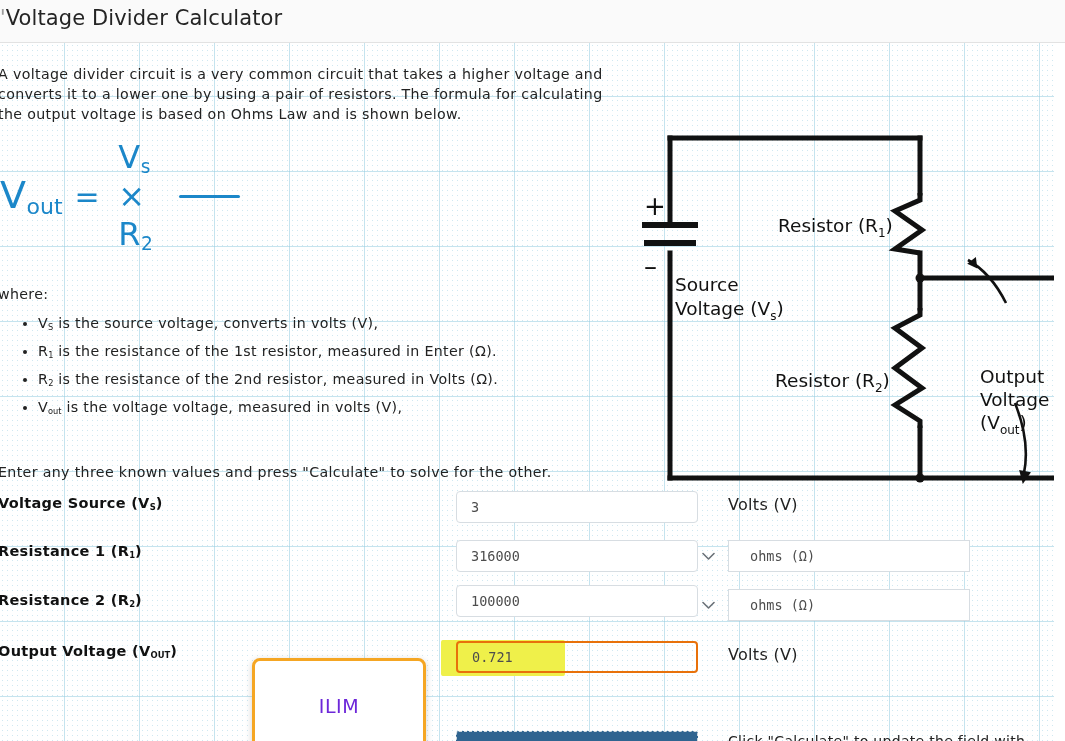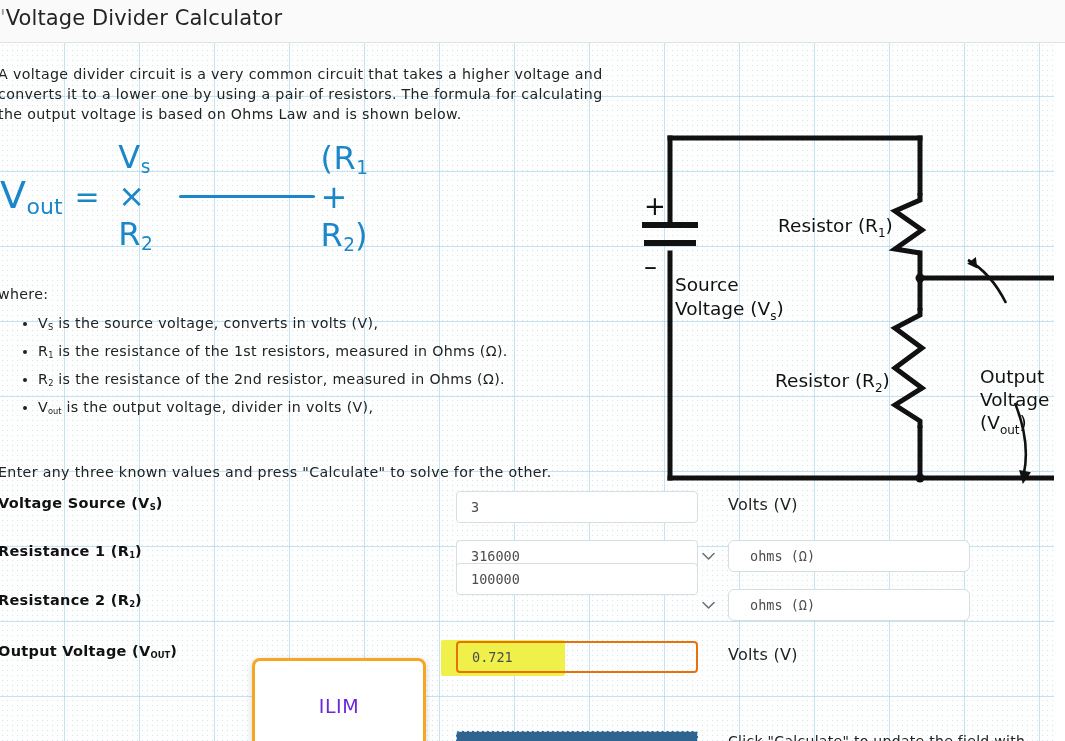--- a/index.html
+++ b/index.html
@@ -122,21 +122,21 @@
   }
   .calc-highlight {
     position:absolute;
     background:#eff04a;
     z-index:2;
     border-radius:2px;
   }
   .unitsel {
     position:absolute;
     width:242px; height:32px;
-    border:1px solid #d7dde2; border-radius:6px;
+    border:1px solid #d7dde2; border-radius:0;
     background:#ffffff;
     font-family:"DejaVu Sans Mono", monospace;
     font-size:13.5px; color:#4d4d4d;
     padding:0 12px 0 21px;
     line-height:30px;
     appearance:none; -webkit-appearance:none;
     outline:none;
   }
   .sel-wrap { position:absolute; }
   .sel-chev {
@@ -193,34 +193,30 @@
   <div id="formula">
     <span class="vout"><span>V</span><sub>out</sub></span>
     <span class="eq">=</span>
     <span class="frac">
       <span class="num">
         <span>V</span><sub>s</sub>
         <span>×</span>
         <span>R</span><sub>2</sub>
       </span>
       <span class="bar"></span>
-      <span class="den">
-        <span>(R</span><sub>1</sub>
-        <span>+ R</span><sub>2</sub><span>)</span>
-      </span>
     </span>
   </div>
 
   <div id="where" class="hand">where:</div>
 
   <ul id="deflist" class="hand">
     <li><span>V</span><sub>S</sub><span> is the source voltage, converts in volts (V),</span></li>
-    <li><span>R</span><sub>1</sub><span> is the resistance of the 1st resistors, measured in Ohms (Ω).</span></li>
-    <li><span>R</span><sub>2</sub><span> is the resistance of the 2nd resistor, measured in Ohms (Ω).</span></li>
-    <li><span>V</span><sub>out</sub><span> is the output voltage, divider in volts (V),</span></li>
+    <li><span>R</span><sub>1</sub><span> is the resistance of the 1st resistor, measured in Enter (Ω).</span></li>
+    <li><span>R</span><sub>2</sub><span> is the resistance of the 2nd resistor, measured in Volts (Ω).</span></li>
+    <li><span>V</span><sub>out</sub><span> is the voltage voltage, measured in volts (V),</span></li>
   </ul>
 
   <svg id="circuit" viewBox="0 0 435 440">
 
     <g stroke="#111" stroke-width="5" fill="none" stroke-linecap="square">
 
       <path d="M40 85 L40 170"></path>
       <path d="M40 85 L290 85"></path>
       <path d="M290 85 L290 140"></path>
 
@@ -288,21 +284,21 @@
     <span class="sel-chev">
       <svg width="13" height="9" viewBox="0 0 13 9">
           <path d="M1 1.5 L6.5 7 L12 1.5" stroke="#6b7178" stroke-width="1.6" fill="none" stroke-linecap="round" stroke-linejoin="round"></path>
         </svg>
     </span>
   </div>
 
   <div class="row-label hand" style="top:549px;">
     <span>Resistance 2 (R</span><sub>2</sub><span>)</span>
   </div>
-  <input class="txtinput" style="left: 456px; top: 520px;" type="text" value="100000">
+  <input class="txtinput" style="left: 456px; top: 542px;" type="text" value="100000">
   <div class="sel-wrap" style="left:728px; top:546px;">
     <select class="unitsel" style="left:0; top:0;">
       <option>ohms  (Ω)</option>
       <option>kilohms  (kΩ)</option>
       <option>megohms  (MΩ)</option>
     </select>
     <span class="sel-chev">
       <svg width="13" height="9" viewBox="0 0 13 9">
           <path d="M1 1.5 L6.5 7 L12 1.5" stroke="#6b7178" stroke-width="1.6" fill="none" stroke-linecap="round" stroke-linejoin="round"></path>
         </svg>

